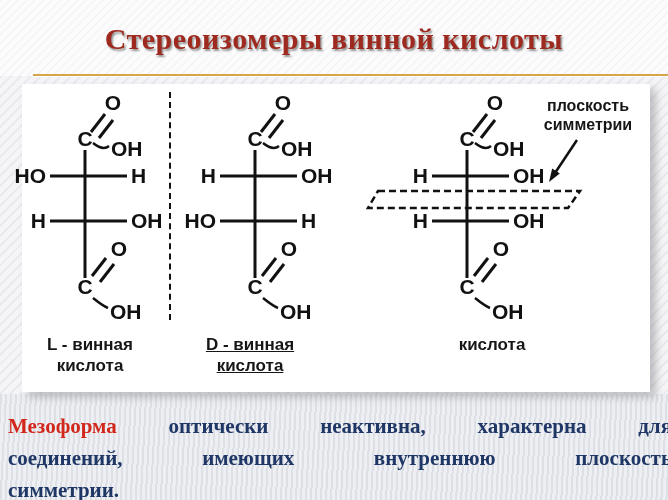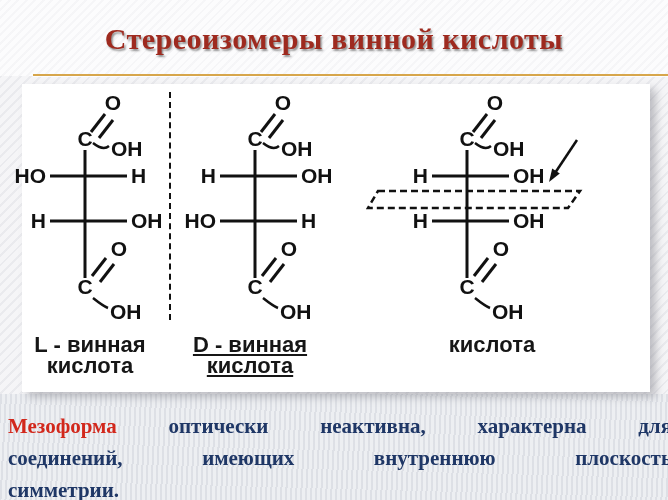--- a/index.html
+++ b/index.html
@@ -49,21 +49,21 @@
   .mol text.end { text-anchor:end; }
   .bond { stroke:#111; stroke-width:3; fill:none; }
   .bond.thin { stroke-width:2.5; }
   .plane-outline { stroke:#111; stroke-width:2.5; fill:none; stroke-dasharray:7 4; }
   .separator {
     position:absolute; left:147px; top:8px; height:228px; width:0;
     border-left:2px dashed #111;
   }
   .mol-name {
     position:absolute; top:250px;
-    text-align:center; font-size:22px; font-weight:bold;
+    text-align:center; font-size:17px; font-weight:bold;
     line-height:21px; color:#161616;
   }
   .mol-name-l { left:-12px; width:160px; }
   .mol-name-d { left:148px; width:160px;text-decoration:underline; }
   .mol-name-meso { left:375px; width:190px; }
   .plane-label {
     position:absolute; left:508px; top:12px; width:116px;
     text-align:center; font-size:16px; font-weight:bold;
     line-height:19px; color:#161616;
   }
@@ -181,20 +181,22 @@
         <text x="115" y="208" class="mid">C</text>
         <line x1="122" y1="190" x2="136" y2="172" class="bond"></line>
         <line x1="130" y1="196" x2="144" y2="178" class="bond"></line>
         <text x="149" y="170" class="mid">O</text>
         <path d="M123,212 Q133,220 138,222" class="bond thin"></path>
         <text x="140" y="233">OH</text>
       </g>
     </svg>
 
     <div class="plane-label">
+      <div>плоскость</div>
+      <div>симметрии</div>
     </div>
 
     <svg class="plane-arrow" width="45" height="55" viewBox="0 0 45 55">
       <line x1="35" y1="4" x2="13" y2="37"></line>
       <polygon points="7,46 17.8,37.5 10.2,32.5"></polygon>
     </svg>
 
     <div class="mol-name mol-name-l">
       <div>L - винная</div>
       <div>кислота</div>

